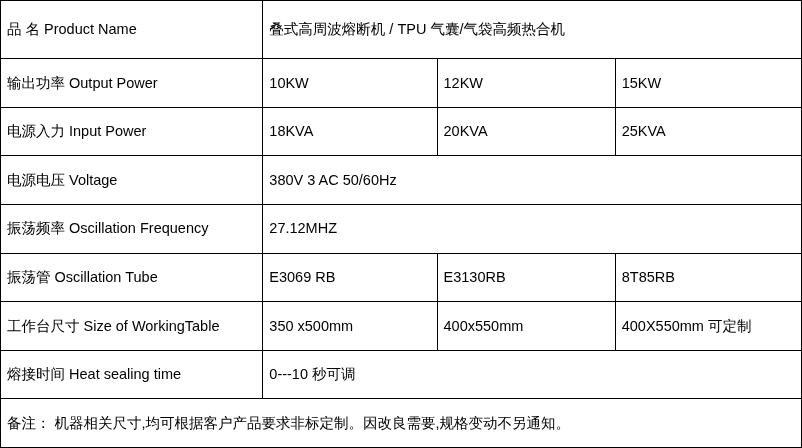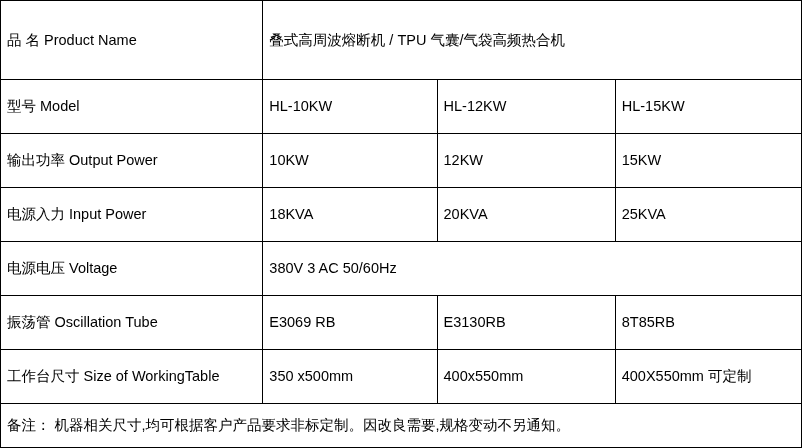--- a/index.html
+++ b/index.html
@@ -15,21 +15,21 @@
     overflow: hidden;
   }
   #spec-table {
     width: 802px;
     height: 448px;
     border-collapse: collapse;
     table-layout: fixed;
   }
   #spec-table td {
     border: 1px solid #000000;
-    padding: 0 6px;
+    padding: 12px 6px;
     font-size: 14.5px;
     line-height: 1.15;
     vertical-align: middle;
   }
   td.label {
     text-align: left;
     white-space: nowrap;
   }
   td.val {
     text-align: left;
@@ -63,50 +63,52 @@
     <col class="col-a">
     <col class="col-b">
     <col class="col-c">
   </colgroup>
   <tbody>
     <tr class="r1">
       <td class="label">品 名 Product Name</td>
       <td class="val title-cell" colspan="3">叠式高周波熔断机 / TPU 气囊/气袋高频热合机</td>
     </tr>
     <tr class="rn">
-      <td class="label">型号 Model</td>
-      <td class="val">HL-10KW</td>
-      <td class="val">HL-12KW</td>
-      <td class="val">HL-15KW</td>
-    </tr>
-    <tr class="rn">
       <td class="label">输出功率  Output Power</td>
       <td class="val">10KW</td>
       <td class="val">12KW</td>
       <td class="val">15KW</td>
     </tr>
     <tr class="rn">
       <td class="label">电源入力   Input Power</td>
       <td class="val">18KVA</td>
       <td class="val">20KVA</td>
       <td class="val">25KVA</td>
     </tr>
     <tr class="rn">
       <td class="label">电源电压 Voltage</td>
       <td class="val" colspan="3">380V 3 AC 50/60Hz</td>
     </tr>
     <tr class="rn">
+      <td class="label">振荡频率 Oscillation Frequency</td>
+      <td class="val" colspan="3">27.12MHZ</td>
+    </tr>
+    <tr class="rn">
       <td class="label">振荡管 Oscillation Tube</td>
       <td class="val">E3069 RB</td>
       <td class="val">E3130RB</td>
       <td class="val">8T85RB</td>
     </tr>
     <tr class="rn">
       <td class="label">工作台尺寸 Size of WorkingTable</td>
       <td class="val">350 x500mm</td>
       <td class="val">400x550mm</td>
       <td class="val">400X550mm 可定制</td>
     </tr>
+    <tr class="rn">
+      <td class="label">熔接时间  Heat sealing time</td>
+      <td class="val" colspan="3">0---10 秒可调</td>
+    </tr>
     <tr class="rnote">
       <td class="note" colspan="4">备注：  机器相关尺寸,均可根据客户产品要求非标定制。因改良需要,规格变动不另通知。</td>
     </tr>
   </tbody>
 </table>
 
 </body></html>

